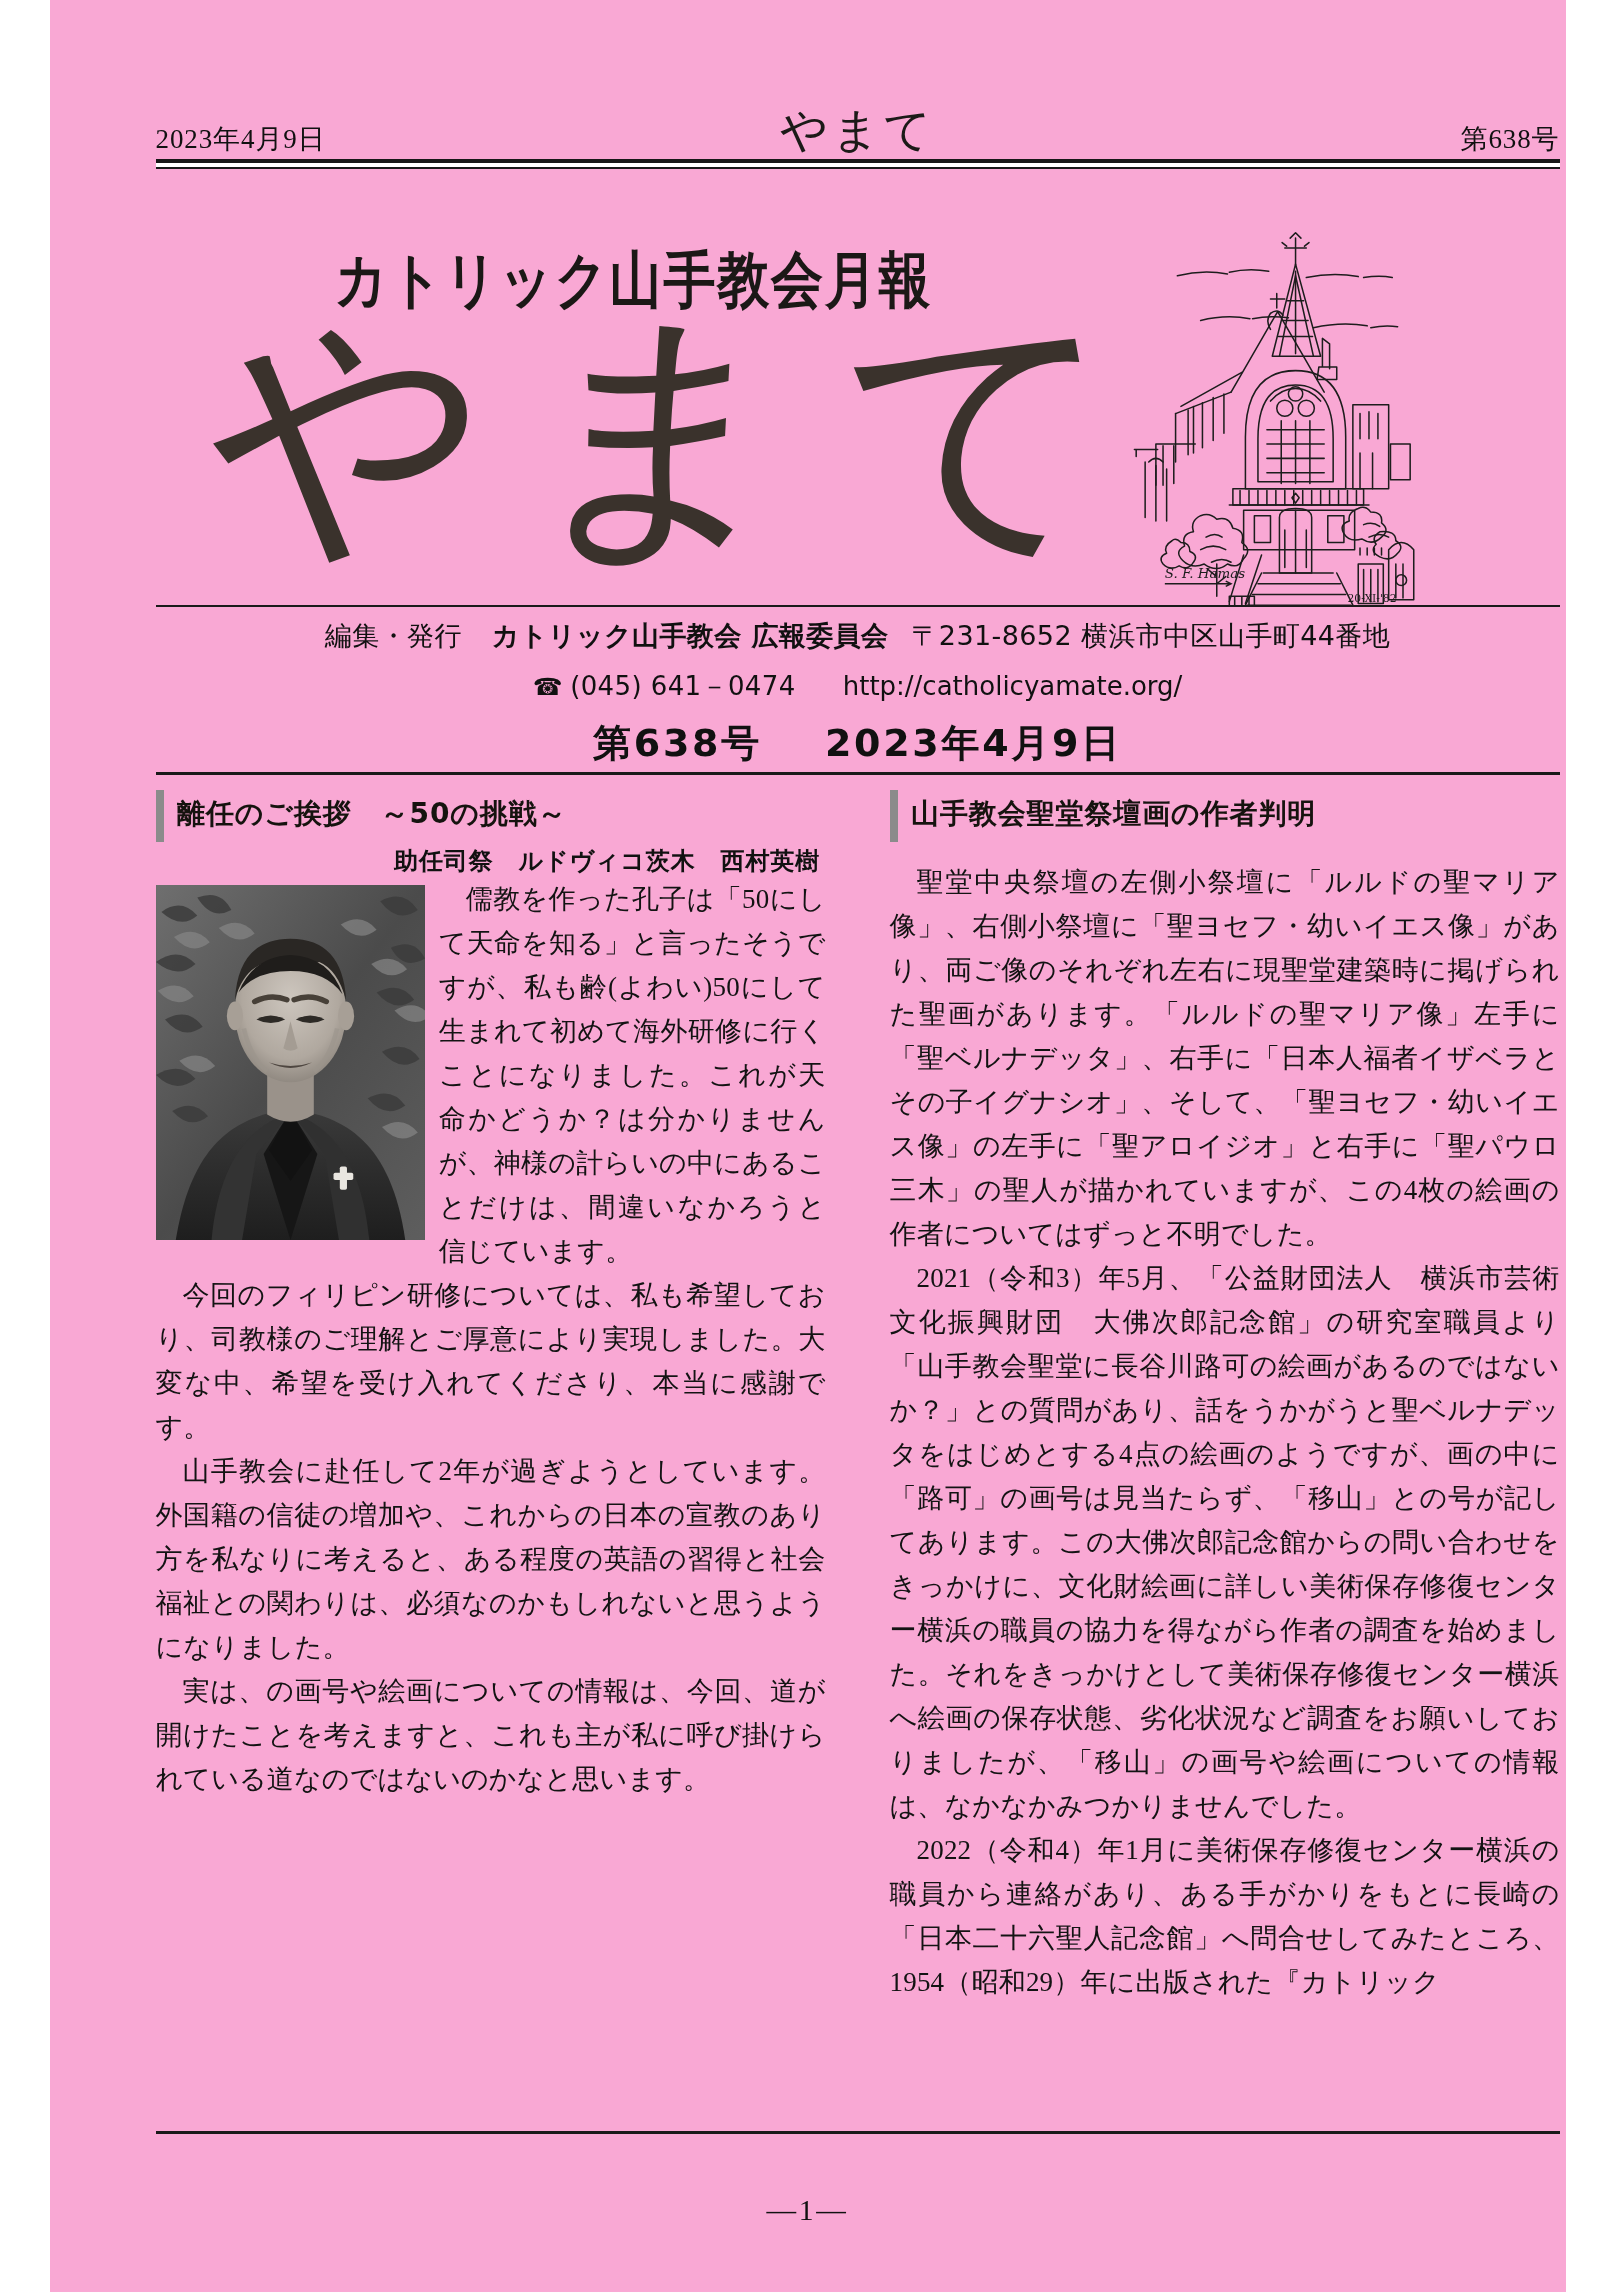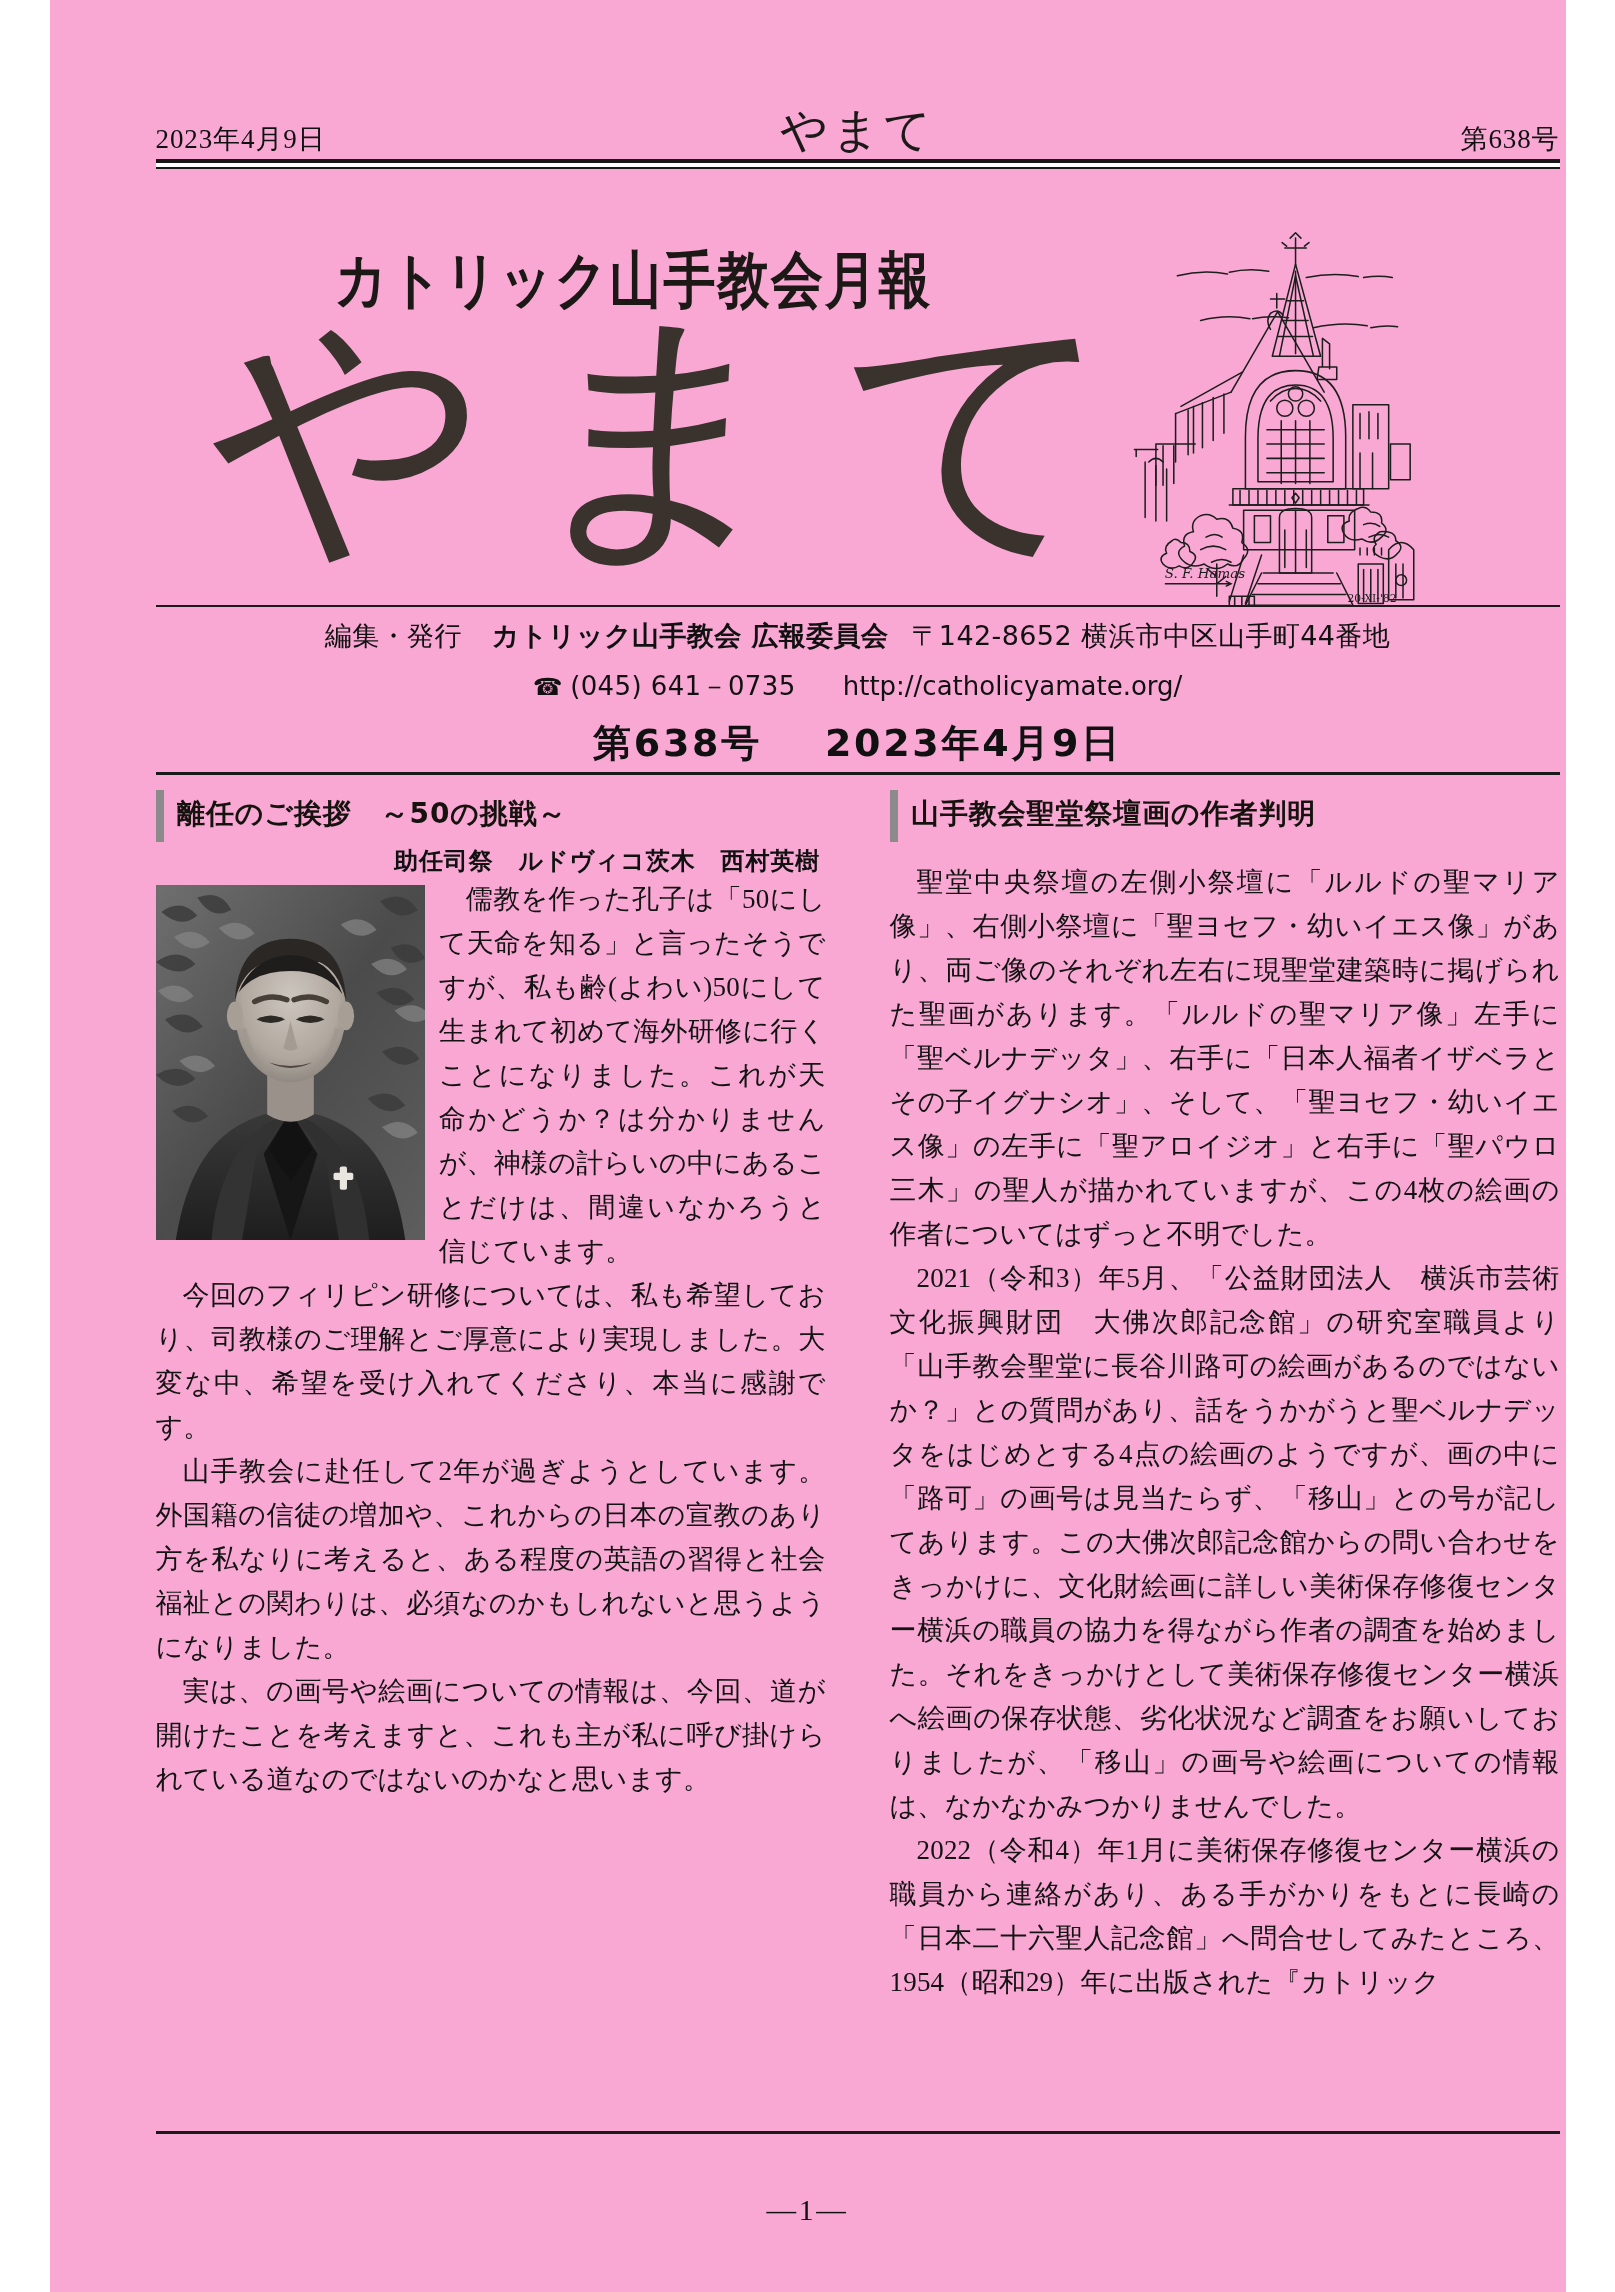--- a/index.html
+++ b/index.html
@@ -354,24 +354,24 @@
         <path d="M78 404 L150 404 M146 401 l6 3 -6 3" fill="none" stroke="#1d1d1d" stroke-width="1.6"></path>
         <text x="282" y="424" font-family="DejaVu Serif, serif" font-size="12" fill="#1d1d1d">20-XI-'82</text>
       </svg>
     </div>
   </div>
 
   <div class="rule-thin-single" style="top:605px;"></div>
 
   <div class="imprint">
     <div class="imprint-row1">
-      <span class="label">編集・発行</span><span class="org">カトリック山手教会 広報委員会</span><span class="addr">〒142-8652 横浜市中区山手町44番地</span>
+      <span class="label">編集・発行</span><span class="org">カトリック山手教会 広報委員会</span><span class="addr">〒231-8652 横浜市中区山手町44番地</span>
     </div>
     <div class="imprint-row2">
-      <span class="tel-icon">☎</span><span class="tel">(045) 641－0735</span><span class="url">http://catholicyamate.org/</span>
+      <span class="tel-icon">☎</span><span class="tel">(045) 641－0474</span><span class="url">http://catholicyamate.org/</span>
     </div>
     <div class="imprint-row3">
       <span>第638号</span><span class="date">2023年4月9日</span>
     </div>
   </div>
 
   <div class="rule-thin-single" style="top:772px;height:2.7px;"></div>
 
   <div class="columns">
 

